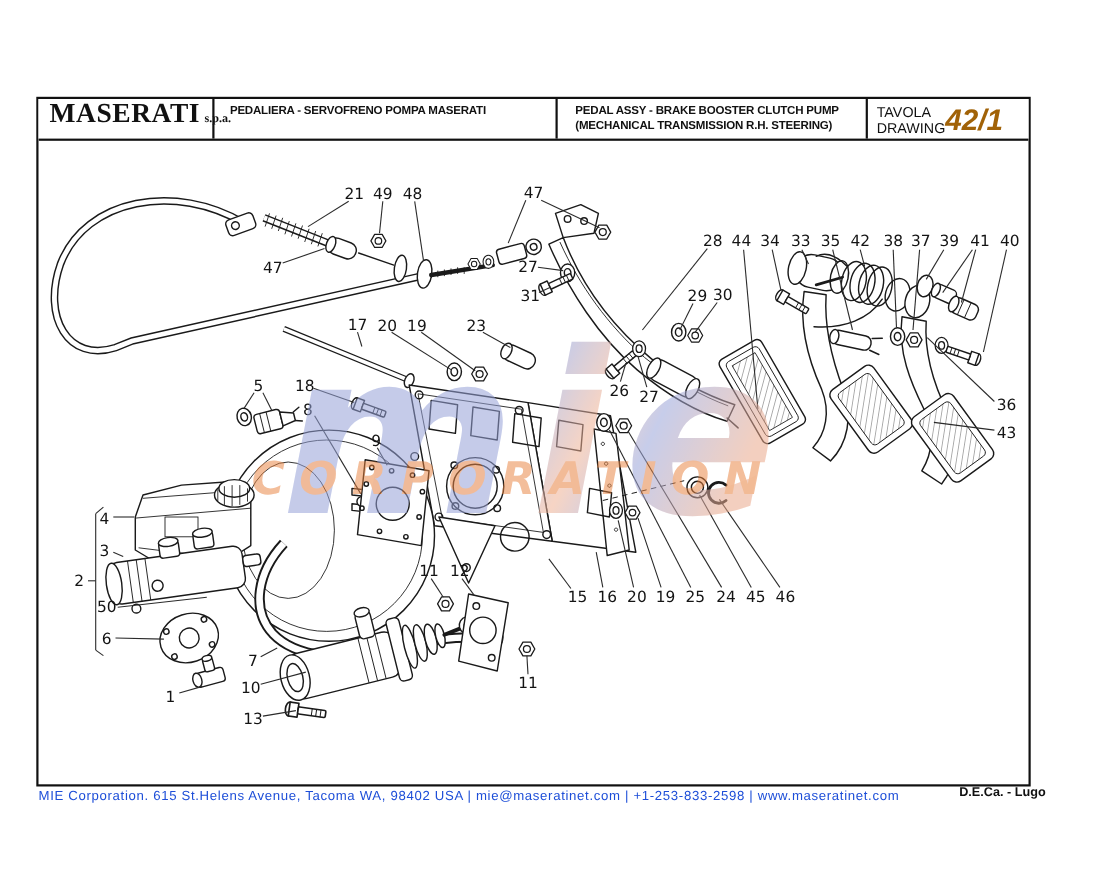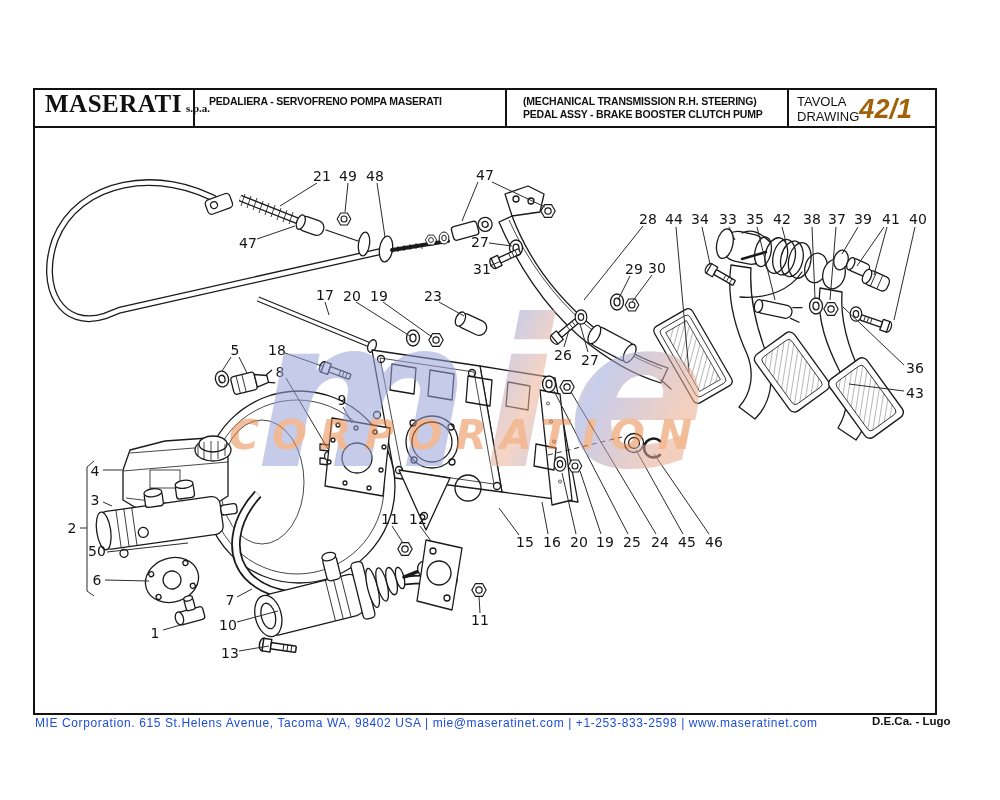--- a/index.html
+++ b/index.html
@@ -446,22 +446,22 @@
   <div class="frame">
     <div class="hdr">
       <div class="cell c-brand">
         <span class="brand">MASERATI</span>
         <span class="spa">s.p.a.</span>
       </div>
       <div class="cell c-it">
         <div class="tl">PEDALIERA - SERVOFRENO POMPA MASERATI</div>
       </div>
       <div class="cell c-en">
+        <div class="tl">PEDAL ASSY - BRAKE BOOSTER CLUTCH PUMP</div>
         <div class="tl">(MECHANICAL TRANSMISSION R.H. STEERING)</div>
-        <div class="tl">PEDAL ASSY - BRAKE BOOSTER CLUTCH PUMP</div>
       </div>
       <div class="cell c-tv">
         <div>
           <div class="tv">TAVOLA</div>
           <div class="tv">DRAWING</div>
         </div>
         <div class="dwg">42/1</div>
       </div>
     </div>
   </div>

